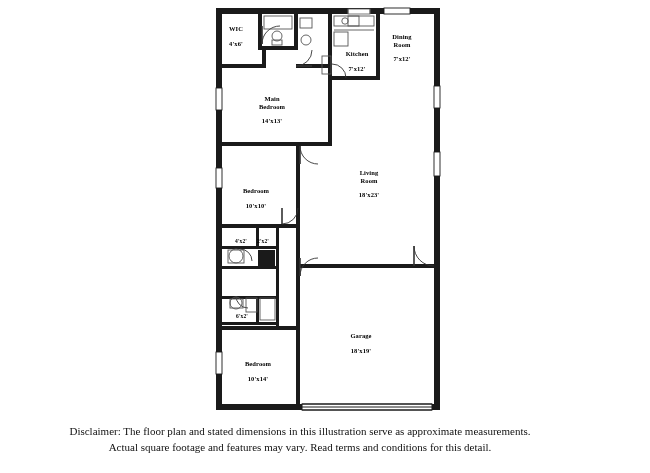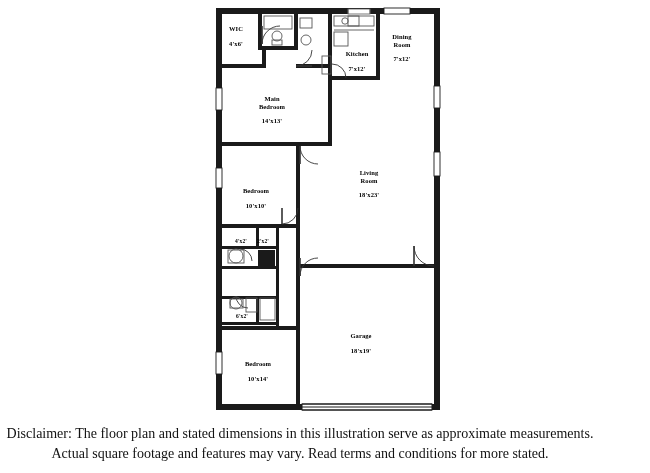--- a/index.html
+++ b/index.html
@@ -37,21 +37,21 @@
   .rl-sm { font-size: 6.5px; }
   .rl-xs { font-size: 5.5px; }
 
   .disclaimer {
     position: absolute;
     left: 0;
     top: 424px;
     width: 600px;
     text-align: center;
     font-family: "Liberation Serif", serif;
-    font-size: 14px;
+    font-size: 11px;
     line-height: 1.42;
     color: #111111;
   }
   .disclaimer div { display: block; }
 </style>
 </head>
 <body>
 
 <div id="plan-container">
 
@@ -248,14 +248,14 @@
 
   <div class="room-label rl-sm" style="left:226px; top:353px; width:64px;">
     <div>Bedroom</div>
     <div>10'x14'</div>
   </div>
 
 </div>
 
 <div class="disclaimer">
   <div>Disclaimer: The floor plan and stated dimensions in this illustration serve as approximate measurements.</div>
-  <div>Actual square footage and features may vary. Read terms and conditions for more stated.</div>
+  <div>Actual square footage and features may vary. Read terms and conditions for this detail.</div>
 </div>
 
 </body></html>

